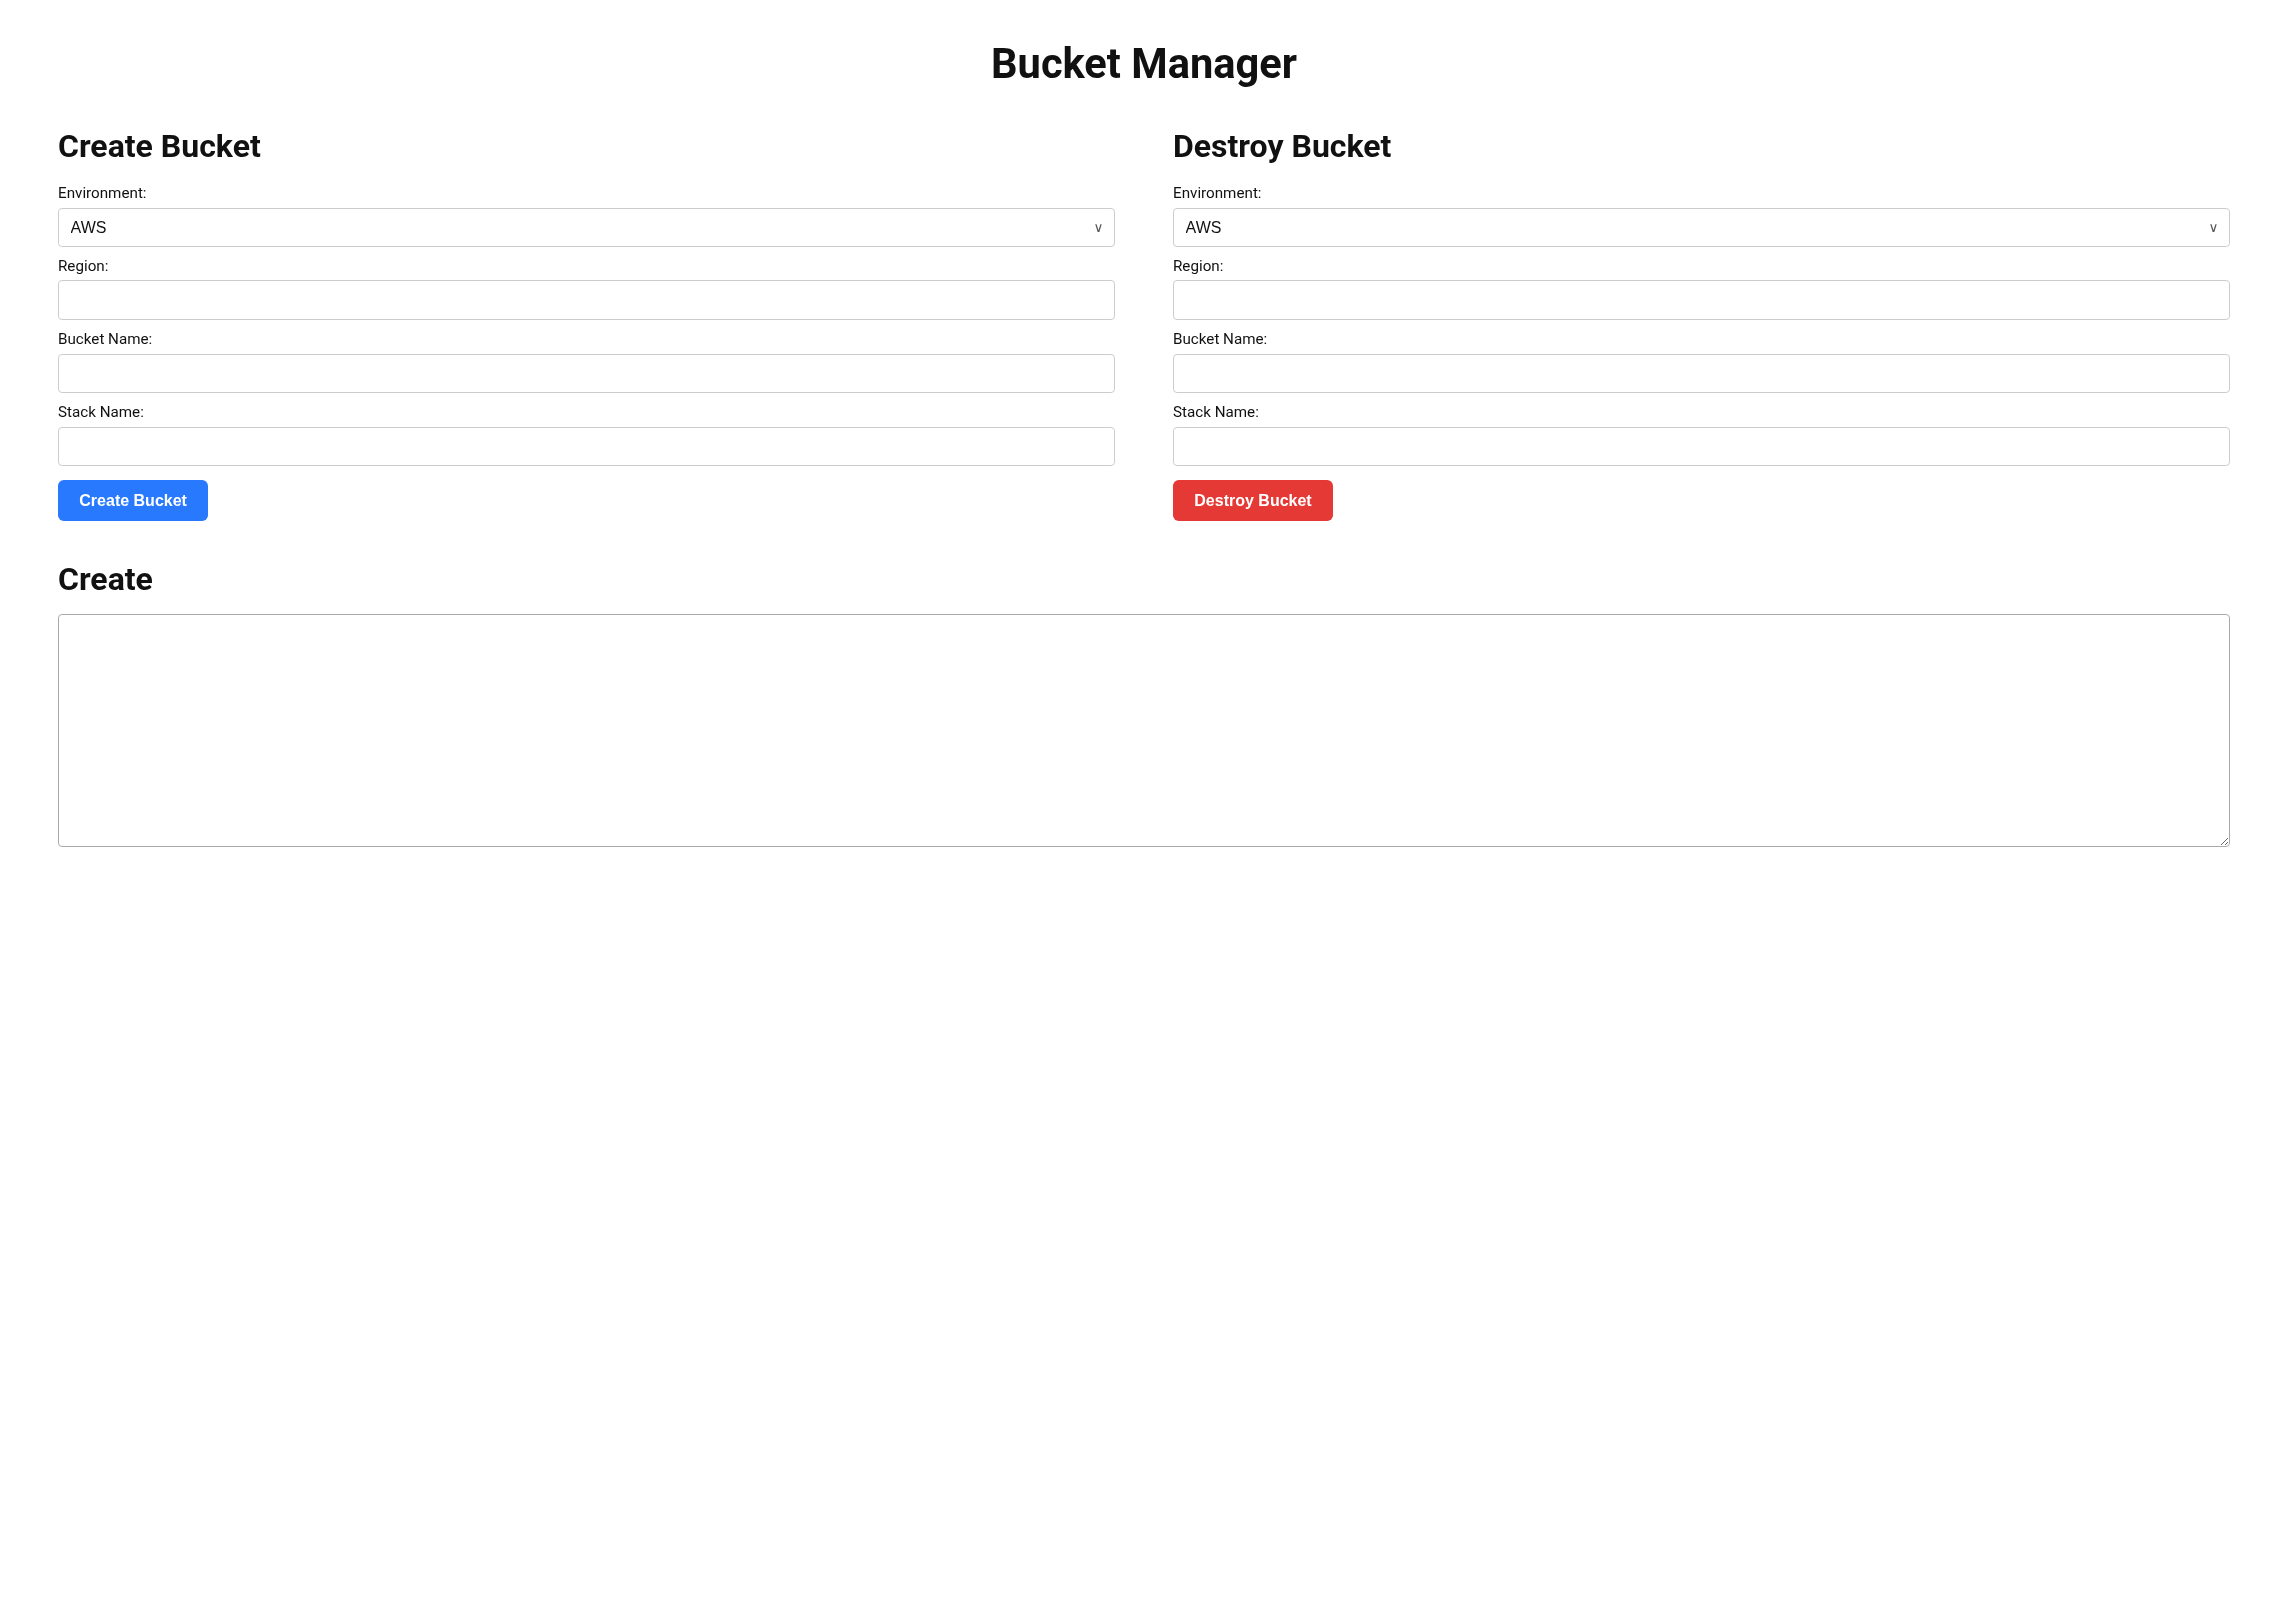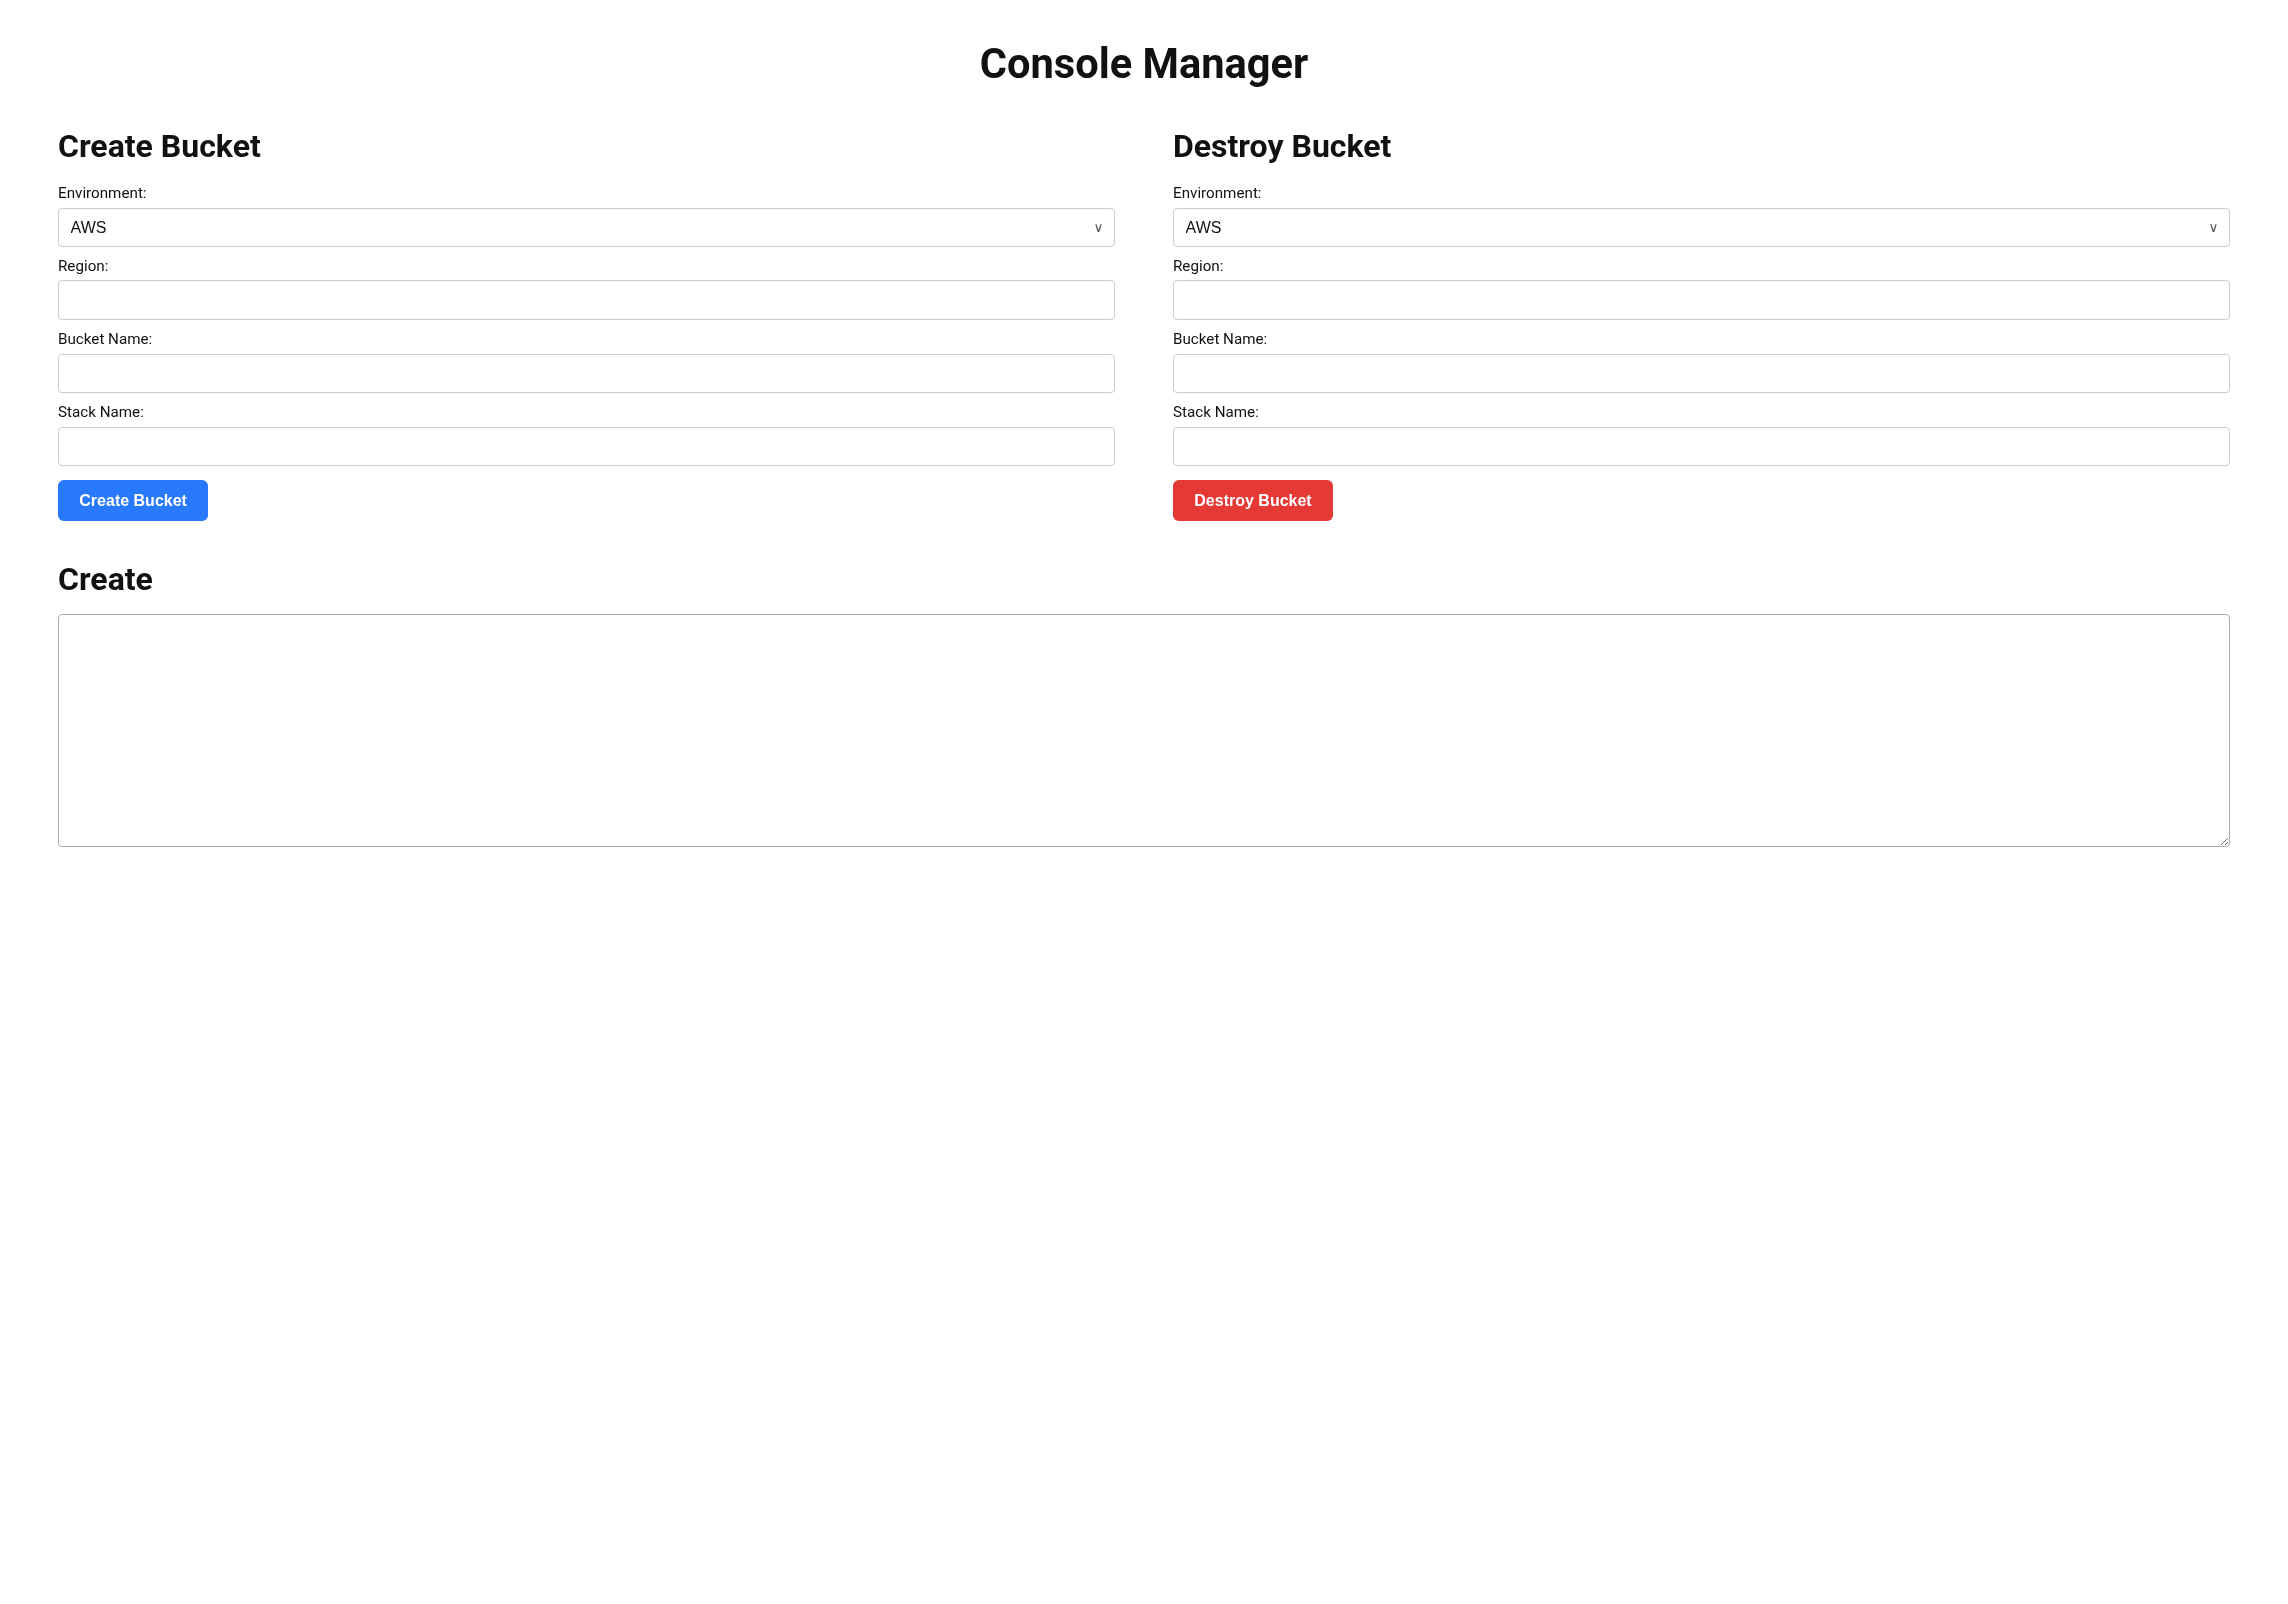--- a/index.html
+++ b/index.html
@@ -120,21 +120,21 @@
       font-size: 0.9rem;
       font-family: monospace;
       background: #fff;
       color: #111;
       resize: vertical;
     }
   </style>
 </head>
 <body>
 
-<h1 class="page-title">Console Manager</h1>
+<h1 class="page-title">Bucket Manager</h1>
 
 <div class="forms-row">
 
   <div class="form-section">
     <h2>Create Bucket</h2>
 
     <div class="form-group">
       <label>Environment:</label>
       <div class="select-wrapper">
         <select>

